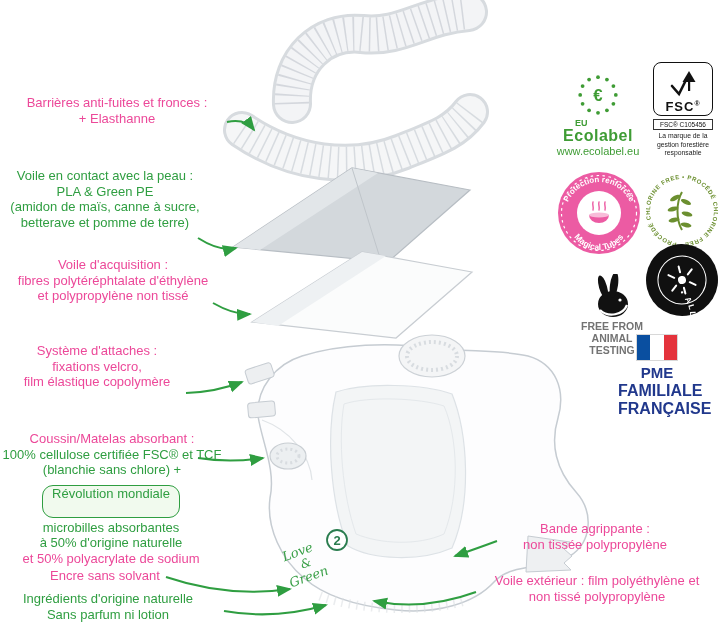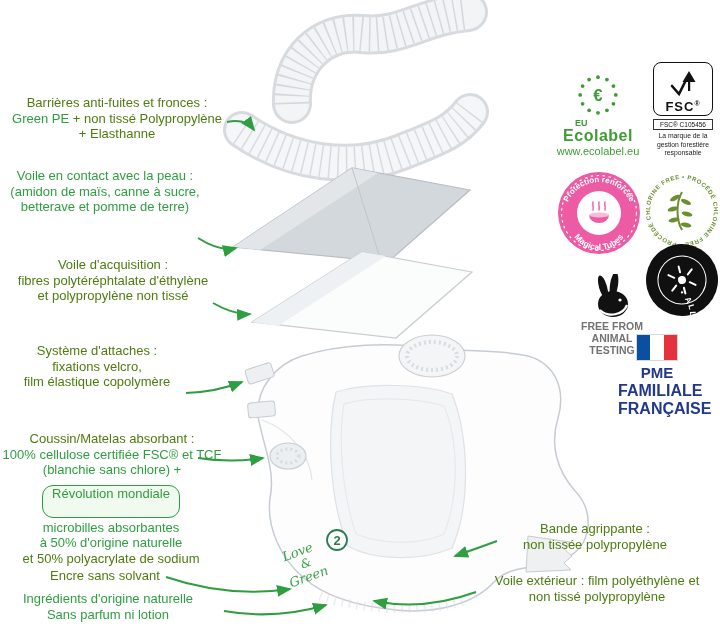--- a/index.html
+++ b/index.html
@@ -5,21 +5,21 @@
   * { margin:0; padding:0; box-sizing:border-box; }
   html,body { background:#fff; }
   body {
     width:720px; height:626px; position:relative; overflow:hidden;
     font-family:"Liberation Sans", sans-serif;
   }
   .stage { position:absolute; inset:0; }
   .illus { position:absolute; left:0; top:0; z-index:1; }
   .ann { position:absolute; z-index:3; text-align:center; font-size:13px; line-height:1.2; color:#1d3b2b; }
   .ann .line { white-space:nowrap; }
-  .c-dark { color:#4d7c0f; }
+  .c-dark { color:#ec4899; }
   .c-green { color:#2f9e41; }
   .pill {
     display:inline-block; border:1.5px solid #2f9e41; border-radius:11px;
     padding:0 9px 15px; color:#2f9e41; background:#f1faee; font-size:13px; margin-bottom:2px;
   }
   
   .a1 { left:4px;  top:95px;  width:226px; }
   .a2 { left:4px;  top:168px; width:202px; }
   .a3 { left:2px;  top:257px; width:222px; }
   .a4 { left:16px; top:343px; width:162px; }
@@ -138,25 +138,25 @@
       <path d="M198,458 Q230,463 263,458" marker-end="url(#arw)"></path>
       <path d="M166,577 Q228,598 290,589" marker-end="url(#arw)"></path>
       <path d="M224,611 Q275,620 326,605" marker-end="url(#arw)"></path>
       <path d="M497,541 Q478,548 455,556" marker-end="url(#arw)"></path>
       <path d="M476,592 Q424,611 374,601" marker-end="url(#arw)"></path>
     </g>
   </svg>
 
   <div class="ann a1">
       <div class="line"><span class="c-dark">Barrières anti-fuites et fronces :</span></div>
-      <div class="line"><span class="c-green">Green PE</span><span class="c-dark"> + non tissé Polypropylène</span></div>
       <div class="line"><span class="c-dark">+ Elasthanne</span></div>
     </div>
   <div class="ann a2">
       <div class="line"><span class="c-green">Voile en contact avec la peau :</span></div>
+      <div class="line"><span class="c-green">PLA &amp; Green PE</span></div>
       <div class="line"><span class="c-green">(amidon de maïs, canne à sucre,</span></div>
       <div class="line"><span class="c-green">betterave et pomme de terre)</span></div>
     </div>
   <div class="ann a3">
       <div class="line"><span class="c-dark">Voile d'acquisition :</span></div>
       <div class="line"><span class="c-dark">fibres polytéréphtalate d'éthylène</span></div>
       <div class="line"><span class="c-dark">et polypropylène non tissé</span></div>
     </div>
   <div class="ann a4">
       <div class="line"><span class="c-dark">Système d'attaches :</span></div>

